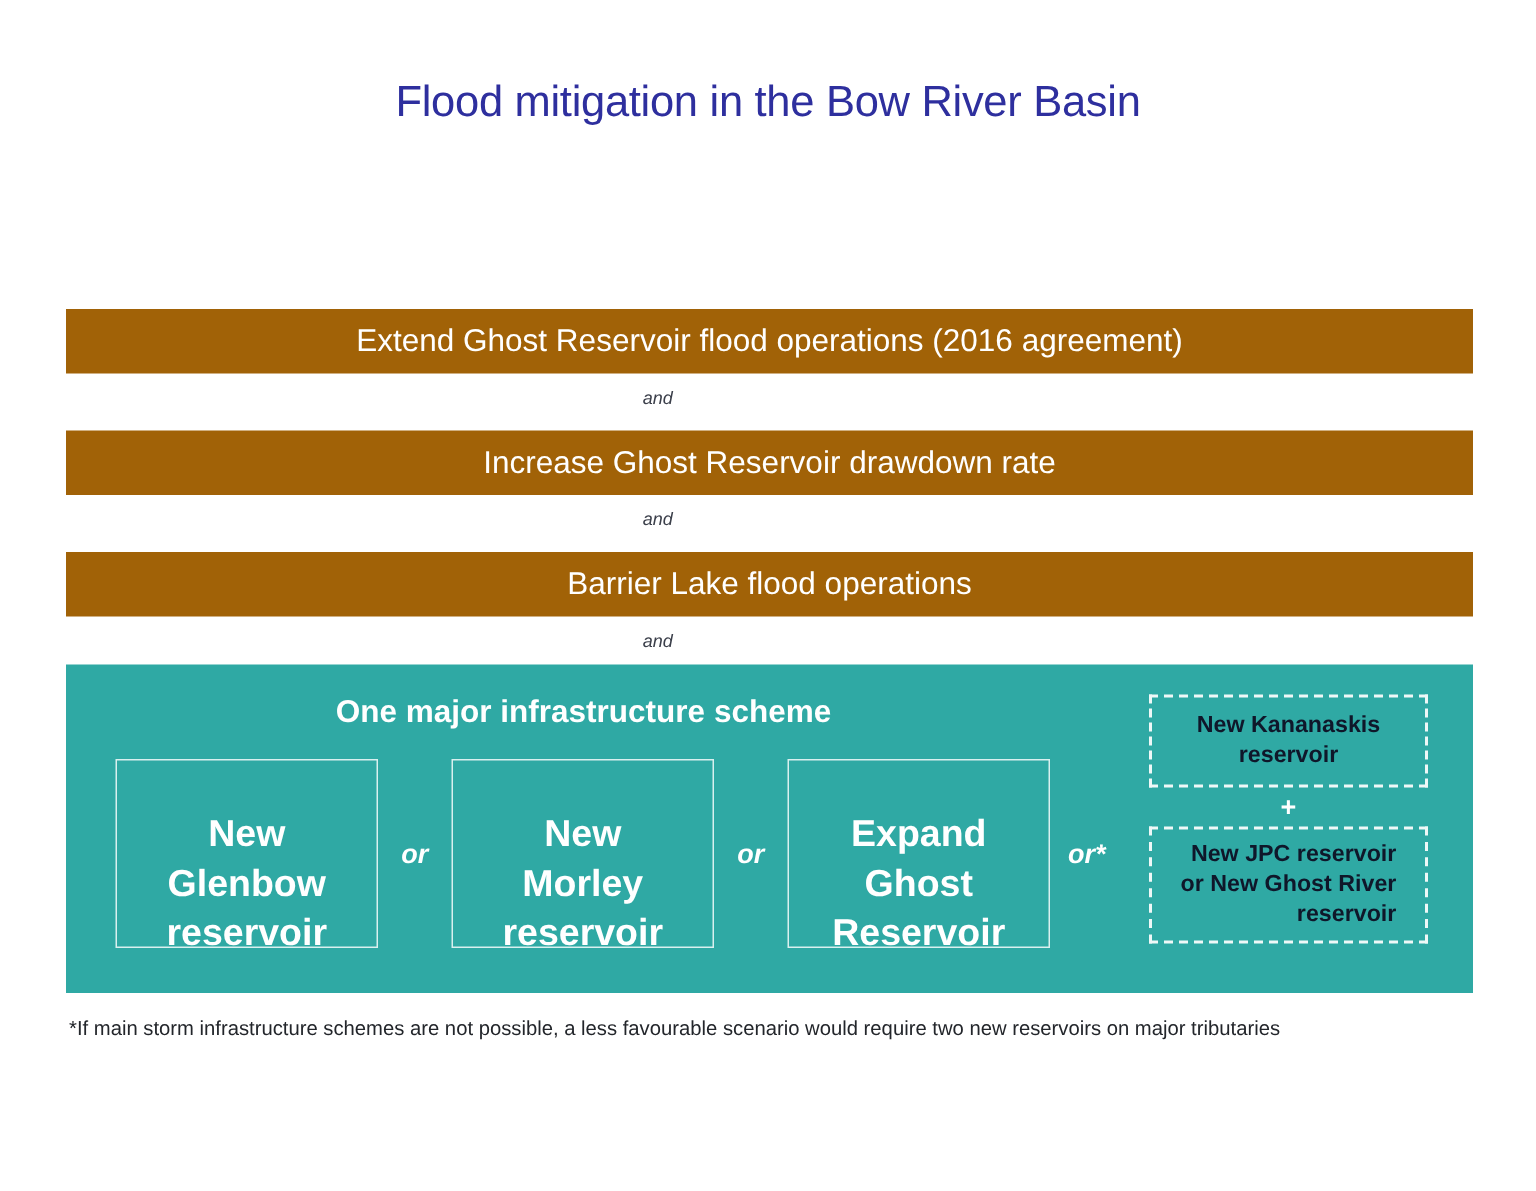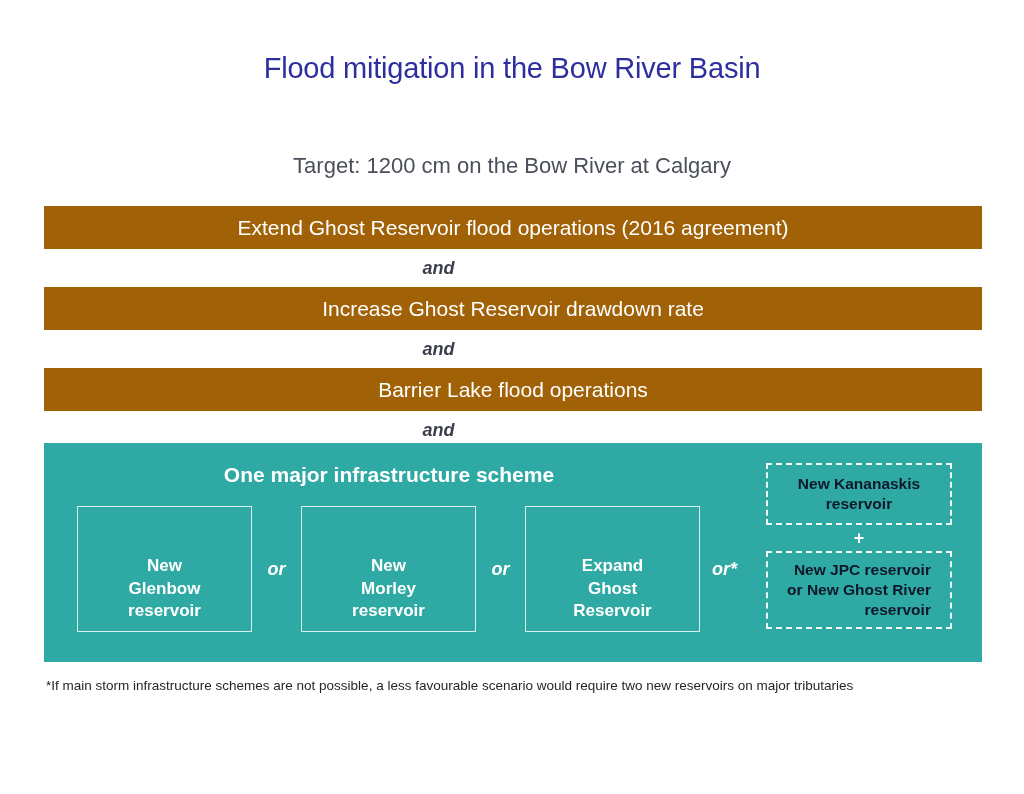--- a/index.html
+++ b/index.html
@@ -70,23 +70,23 @@
   .bar-1 { top: 206px; }
   .bar-2 { top: 287px; }
   .bar-3 { top: 368px; }
 
   
   .connector-and {
     position: absolute;
     left: 0;
     width: 877px;
     text-align: center;
-    font-size: 18px;
+    font-size: 12px;
     font-style: italic;
-    font-weight: bold;
+    font-weight: normal;
     color: #3b3f4a;
   }
   .and-1 { top: 258px; }
   .and-2 { top: 339px; }
   .and-3 { top: 420px; }
 
   
   .panel {
     position: absolute;
     left: 44px;
@@ -121,21 +121,21 @@
     height: 126px;
     border: 1.5px solid rgba(255,255,255,0.82);
     box-sizing: border-box;
     display: flex;
     align-items: center;
     justify-content: center;
     text-align: center;
   }
   .opt-box .opt-text {
     color: #ffffff;
-    font-size: 17px;
+    font-size: 25px;
     font-weight: bold;
     line-height: 1.32;
     white-space: pre-line;
     margin-top: 40px;
   }
 
   .or-sep {
     width: 49px;
     text-align: center;
     color: #ffffff;
@@ -196,21 +196,20 @@
     font-weight: normal;
   }
 </style>
 </head>
 <body>
 
 <div class="page">
 
   <div class="title">Flood mitigation in the Bow River Basin</div>
 
-  <div class="subtitle">Target: 1200 cm on the Bow River at Calgary</div>
 
   <div class="bar bar-1">
     <span class="bar-label">Extend Ghost Reservoir flood operations (2016 agreement)</span>
   </div>
 
   <div class="connector-and and-1">and</div>
 
   <div class="bar bar-2">
     <span class="bar-label">Increase Ghost Reservoir drawdown rate</span>
   </div>

